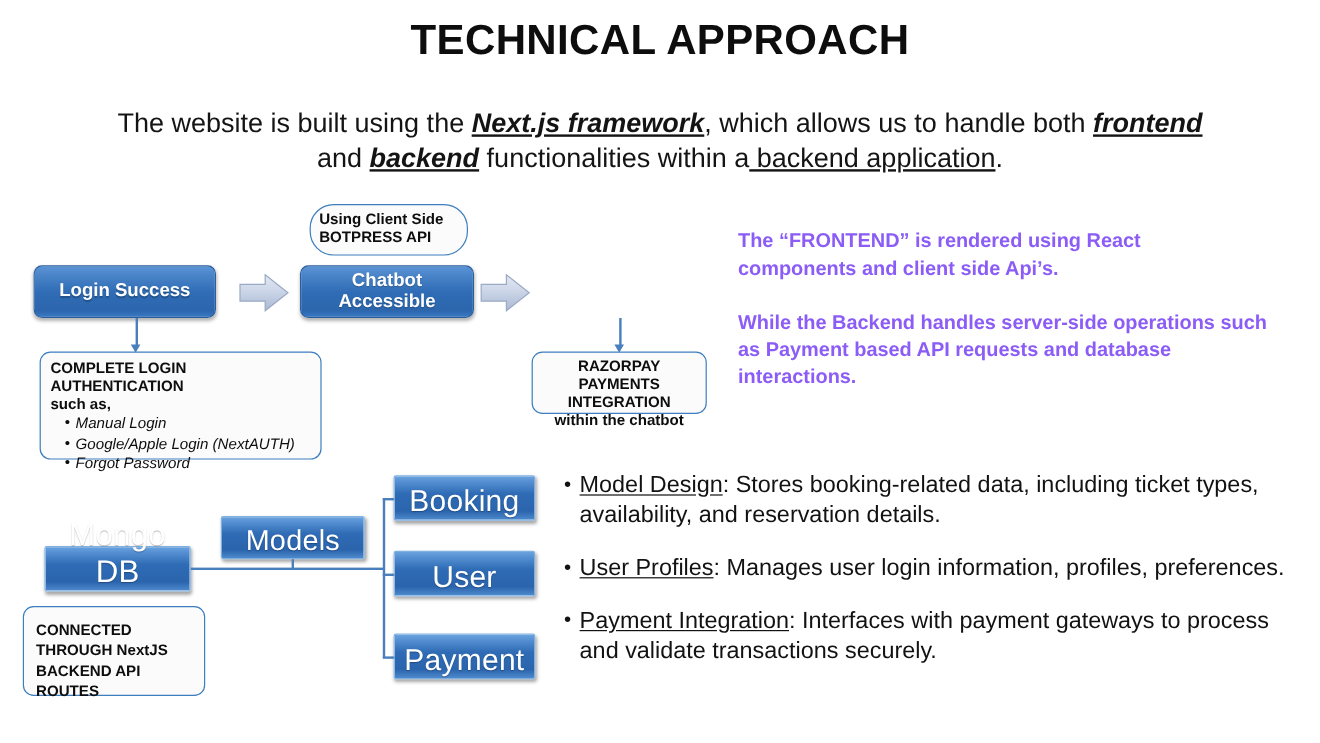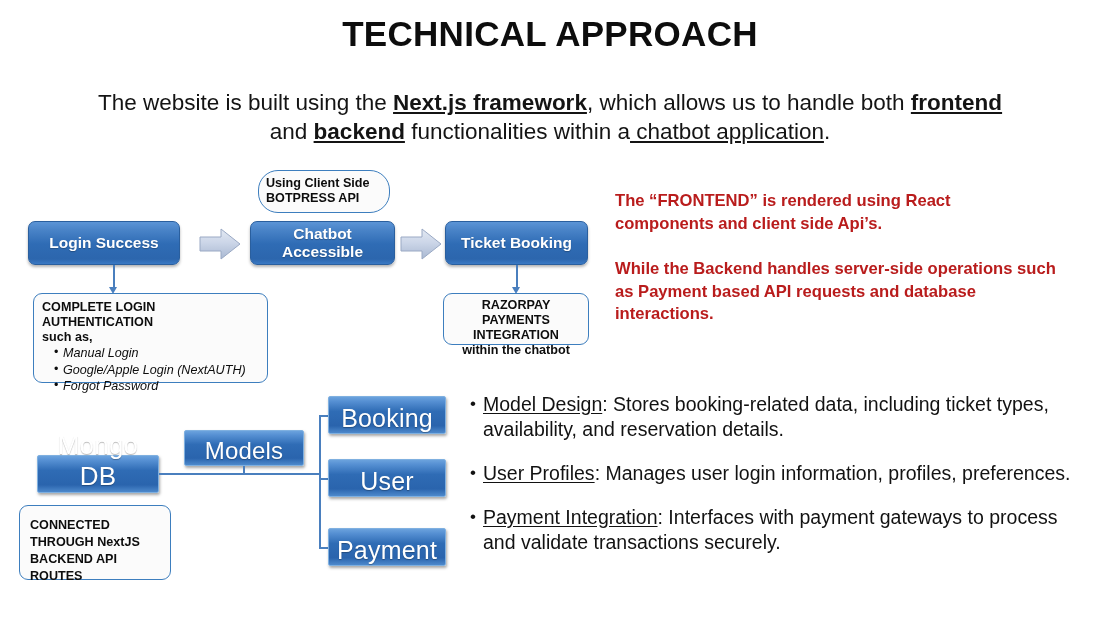--- a/index.html
+++ b/index.html
@@ -39,21 +39,21 @@
     position: absolute;
     left: 90px;
     top: 88px;
     width: 920px;
     text-align: center;
     font-size: 22.5px;
     line-height: 29px;
     color: #141414;
     font-weight: 400;
   }
-  .intro b { font-weight: bold; }
+  .intro b { font-weight: bold; font-style: italic; }
   .u { text-decoration: underline; text-underline-offset: 2px; }
 
   
   .proc-box {
     position: absolute;
     border-radius: 7px;
     background: linear-gradient(to bottom, #5b94d6 0%, #4a84c8 18%, #2f6cb5 52%, #2c66ad 88%, #3a79c4 100%);
     border: 1px solid #2a5f9e;
     box-shadow: 0 2px 3px rgba(0,0,0,0.30);
     color: #ffffff;
@@ -144,21 +144,21 @@
     border-right: 4.5px solid transparent;
     border-top: 7px solid #4a7fbe;
   }
 
   
   .rt-block {
     position: absolute;
     font-size: 16.6px;
     line-height: 22.5px;
     font-weight: bold;
-    color: #b91c1c;
+    color: #8b5cf6;
   }
 
   
   .bullets {
     position: absolute;
     left: 470px;
     top: 392px;
     width: 610px;
     font-size: 19.5px;
     line-height: 25px;
@@ -184,21 +184,21 @@
 </style>
 </head>
 <body>
 
 <div id="slide">
 
   <div class="slide-title">TECHNICAL APPROACH</div>
 
   <div class="intro">
     <span>The website is built using the </span><b class="u">Next.js framework</b><span>, which allows us to handle both </span><b class="u">frontend</b><br>
-    <span>and </span><b class="u">backend</b><span> functionalities within a</span><span class="u"> chatbot application</span><span>.</span>
+    <span>and </span><b class="u">backend</b><span> functionalities within a</span><span class="u"> backend application</span><span>.</span>
   </div>
 
   <div class="callout" style="left:258px; top:170px; width:132px; height:43px;border-radius:20px;">
     <div>Using Client Side</div>
     <div>BOTPRESS API</div>
   </div>
 
   <div class="proc-box" style="left:28px; top:221px; width:152px; height:44px;">
     <span>Login Success</span>
   </div>
@@ -226,23 +226,20 @@
         <linearGradient id="ag2" x1="0" y1="0" x2="0" y2="1">
           <stop offset="0%" stop-color="#e3e9f3"></stop>
           <stop offset="45%" stop-color="#ccd6e8"></stop>
           <stop offset="100%" stop-color="#a9b8d2"></stop>
         </linearGradient>
       </defs>
       <polygon points="1,9 22,9 22,1 41,16 22,31 22,23 1,23" fill="url(#ag2)" stroke="#9aa9c4" stroke-width="1"></polygon>
     </svg>
   </div>
 
-  <div class="proc-box" style="left:445px; top:221px; width:143px; height:44px;">
-    <span>Ticket Booking</span>
-  </div>
 
   <div class="vline" style="left:113px; top:265px; height:24px;"></div>
   <div class="arrowhead-down" style="left:109px; top:287px;"></div>
 
   <div class="vline" style="left:516px; top:265px; height:24px;"></div>
   <div class="arrowhead-down" style="left:512px; top:287px;"></div>
 
   <div class="callout" style="left:33px; top:293px; width:235px; height:90px; padding:6px 8px;">
     <div>COMPLETE LOGIN AUTHENTICATION</div>
     <div>such as,</div>

